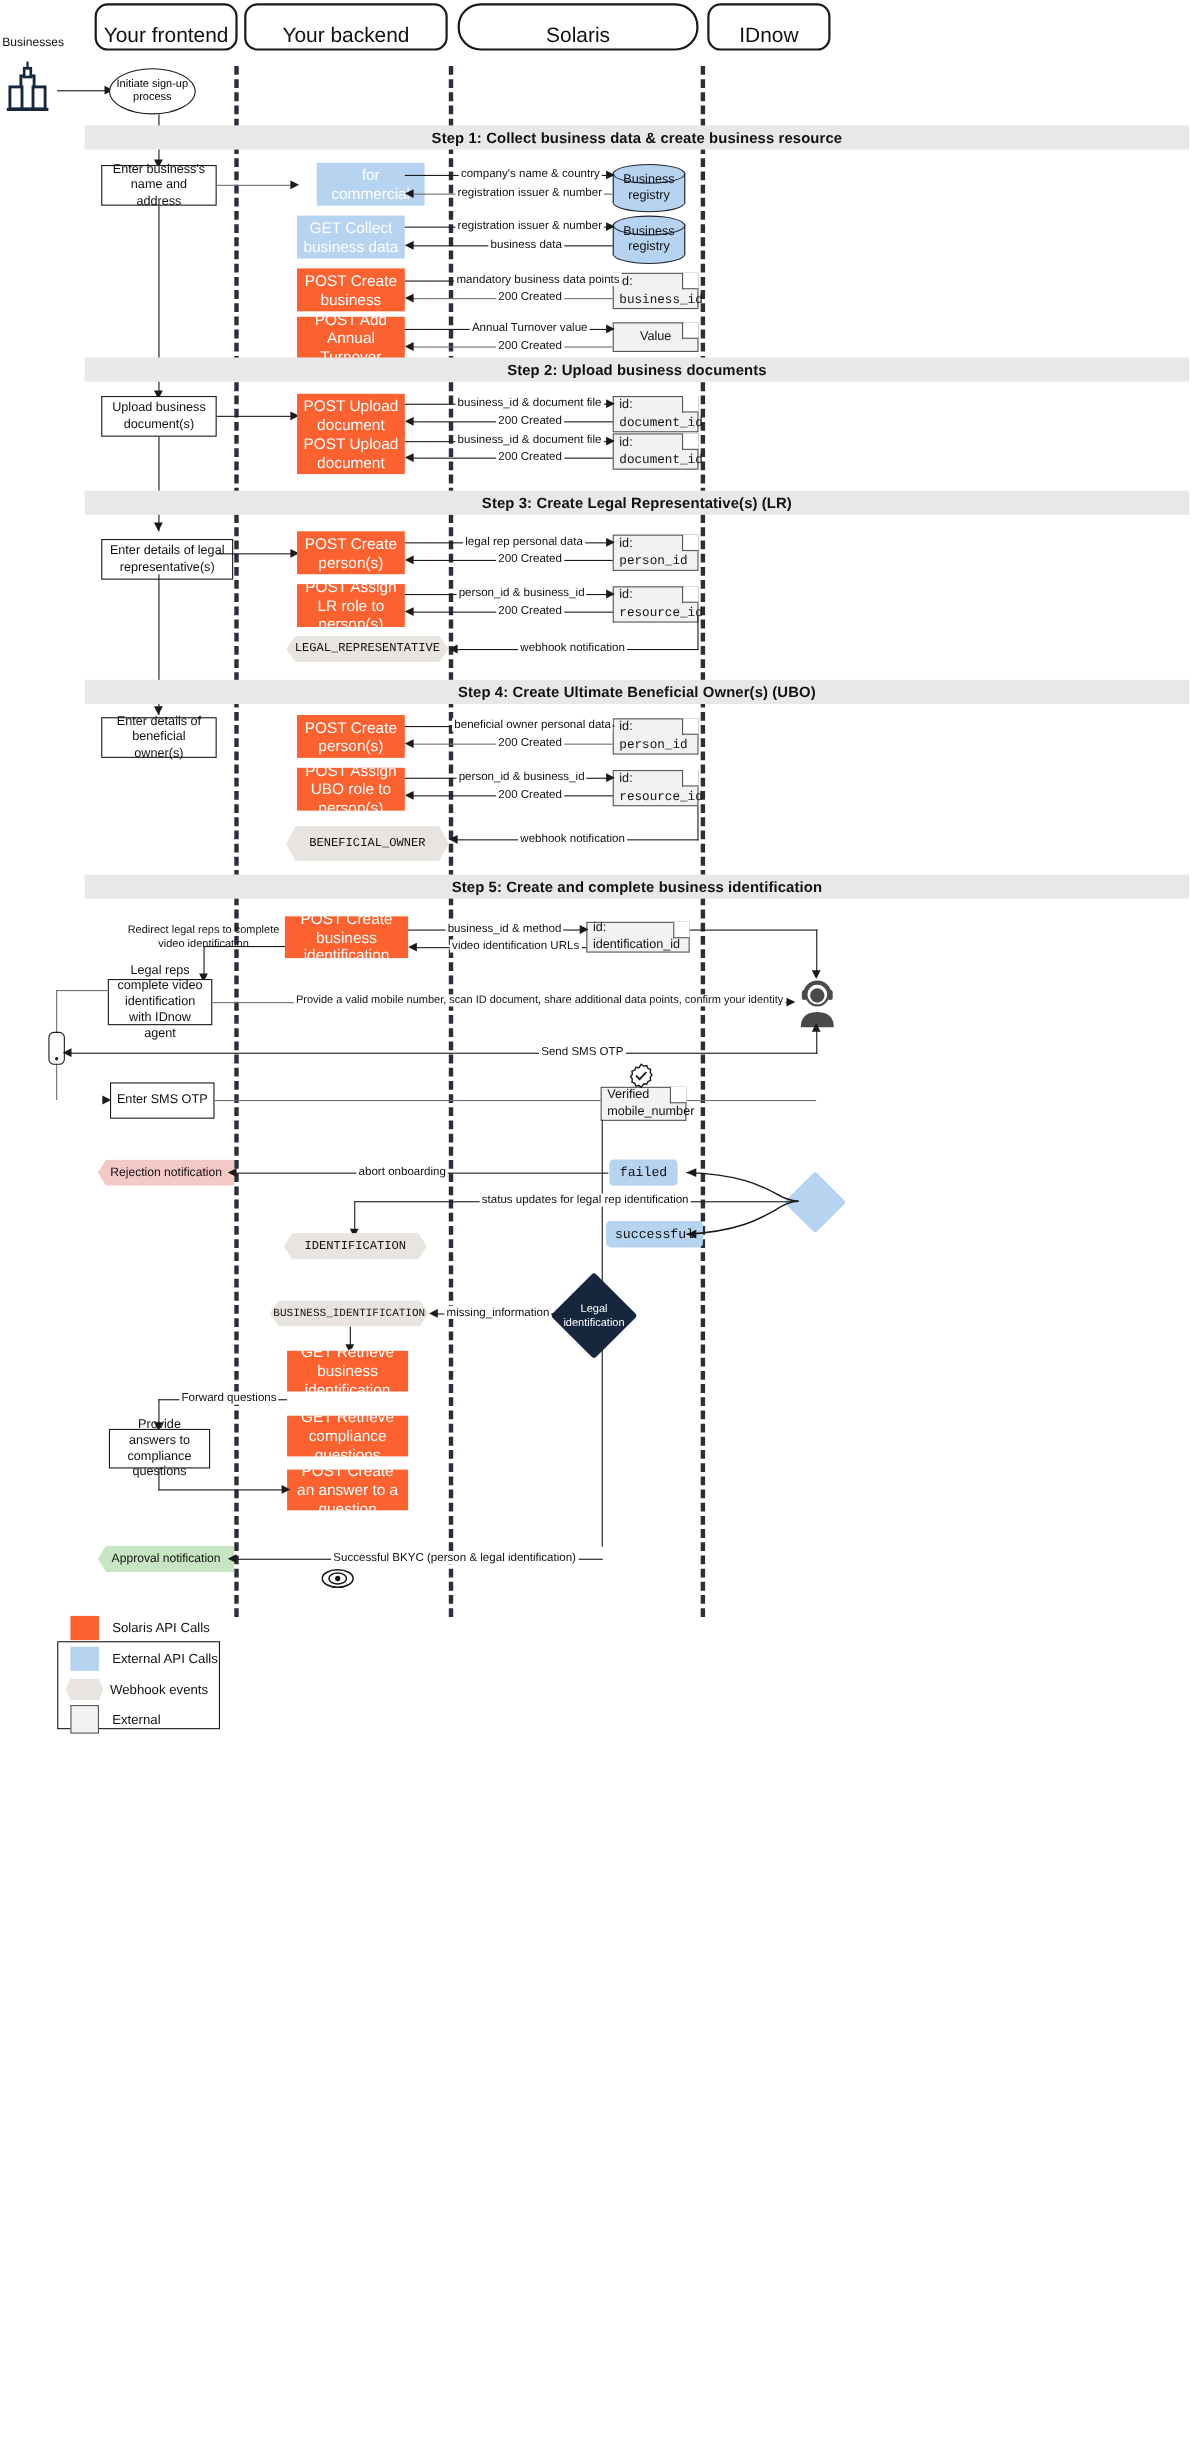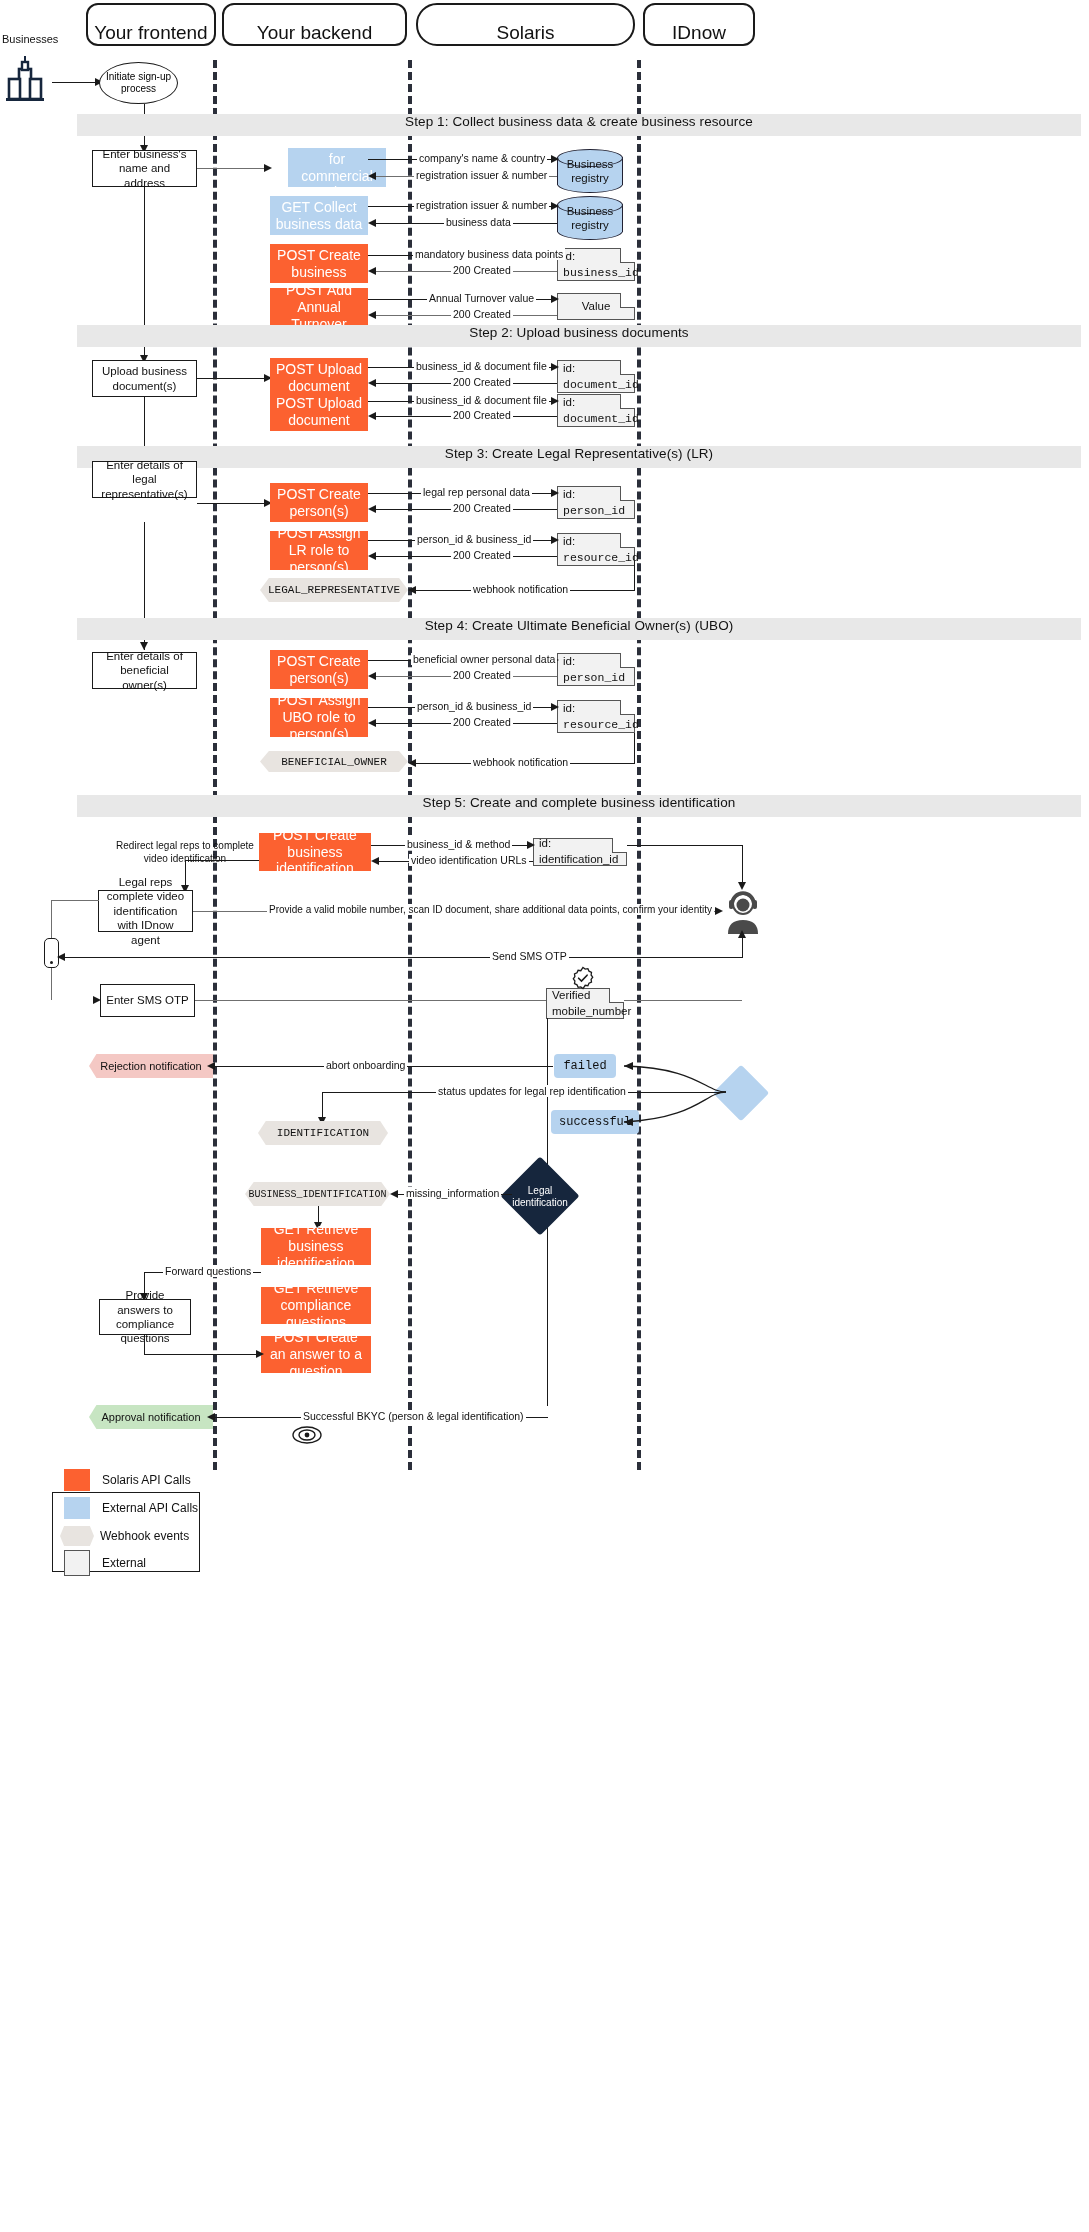--- a/index.html
+++ b/index.html
@@ -14,22 +14,22 @@
     display:flex;align-items:flex-end;justify-content:center;
     font-size:19px;color:#111;
   }
   
   .lane-sep{
     border-left:4px dashed #2b2f3a;
   }
 
   
   .step-band{
-    background:#e8e8e8;display:flex;align-items:flex-start;justify-content:center;
-    font-size:13.5px;font-weight:normal;color:#111;letter-spacing:.1px;
+    background:#e8e8e8;display:flex;align-items:center;justify-content:center;
+    font-size:13.5px;font-weight:bold;color:#111;letter-spacing:.1px;
   }
 
   
   .task{
     border:1.4px solid #1a1a1a;background:#fff;
     display:flex;align-items:center;justify-content:center;text-align:center;
     font-size:11.5px;color:#111;line-height:1.25;padding:2px 4px;
   }
 
   
@@ -302,21 +302,21 @@
   <div class="arrow-r" style="left:551px;top:397px;"></div>
   <div class="edge-lbl" style="left:414px;top:394px;">business_id &amp; document file</div>
   <div class="abs ln lnh" style="left:374px;top:416px;width:183px;"></div>
   <div class="arrow-l" style="left:368px;top:412px;"></div>
   <div class="edge-lbl" style="left:451px;top:409px;">200 Created</div>
 
   <div class="abs step-band" style="left:77px;top:446px;width:1004px;height:22px;">
     <span>Step 3: Create Legal Representative(s) (LR)</span>
   </div>
 
-  <div class="abs task" style="left:92px;top:461px;width:105px;height:37px;">
+  <div class="abs task" style="left:92px;top:490px;width:120px;height:37px;">
     <span>Enter details of legal representative(s)</span>
   </div>
   <div class="abs ln lnv" style="left:144px;top:522px;height:128px;"></div>
   <div class="arrow-d" style="left:140px;top:642px;"></div>
   <div class="abs ln lnh" style="left:197px;top:503px;width:72px;"></div>
   <div class="arrow-r" style="left:264px;top:499px;"></div>
 
   <div class="abs api solaris" style="left:270px;top:483px;width:98px;height:39px;">
     <span>POST Create person(s)</span>
   </div>
@@ -388,21 +388,21 @@
     <span>id:</span>
     <span class="mono">resource_id</span>
   </div>
   <div class="abs ln lnh" style="left:368px;top:707px;width:189px;"></div>
   <div class="arrow-r" style="left:551px;top:703px;"></div>
   <div class="edge-lbl" style="left:415px;top:700px;">person_id &amp; business_id</div>
   <div class="abs ln lnh" style="left:374px;top:723px;width:183px;"></div>
   <div class="arrow-l" style="left:368px;top:719px;"></div>
   <div class="edge-lbl" style="left:451px;top:716px;">200 Created</div>
 
-  <div class="abs hex" style="left:260px;top:751px;width:148px;height:21px;">
+  <div class="abs hex" style="left:260px;top:751px;width:148px;height:32px;">
     <span>BENEFICIAL_OWNER</span>
   </div>
   <div class="abs ln lnh" style="left:414px;top:763px;width:221px;"></div>
   <div class="abs ln lnv" style="left:634px;top:733px;height:31px;"></div>
   <div class="arrow-l" style="left:408px;top:759px;"></div>
   <div class="edge-lbl" style="left:471px;top:756px;">webhook notification</div>
 
   <div class="abs step-band" style="left:77px;top:795px;width:1004px;height:22px;">
     <span>Step 5: Create and complete business identification</span>
   </div>

